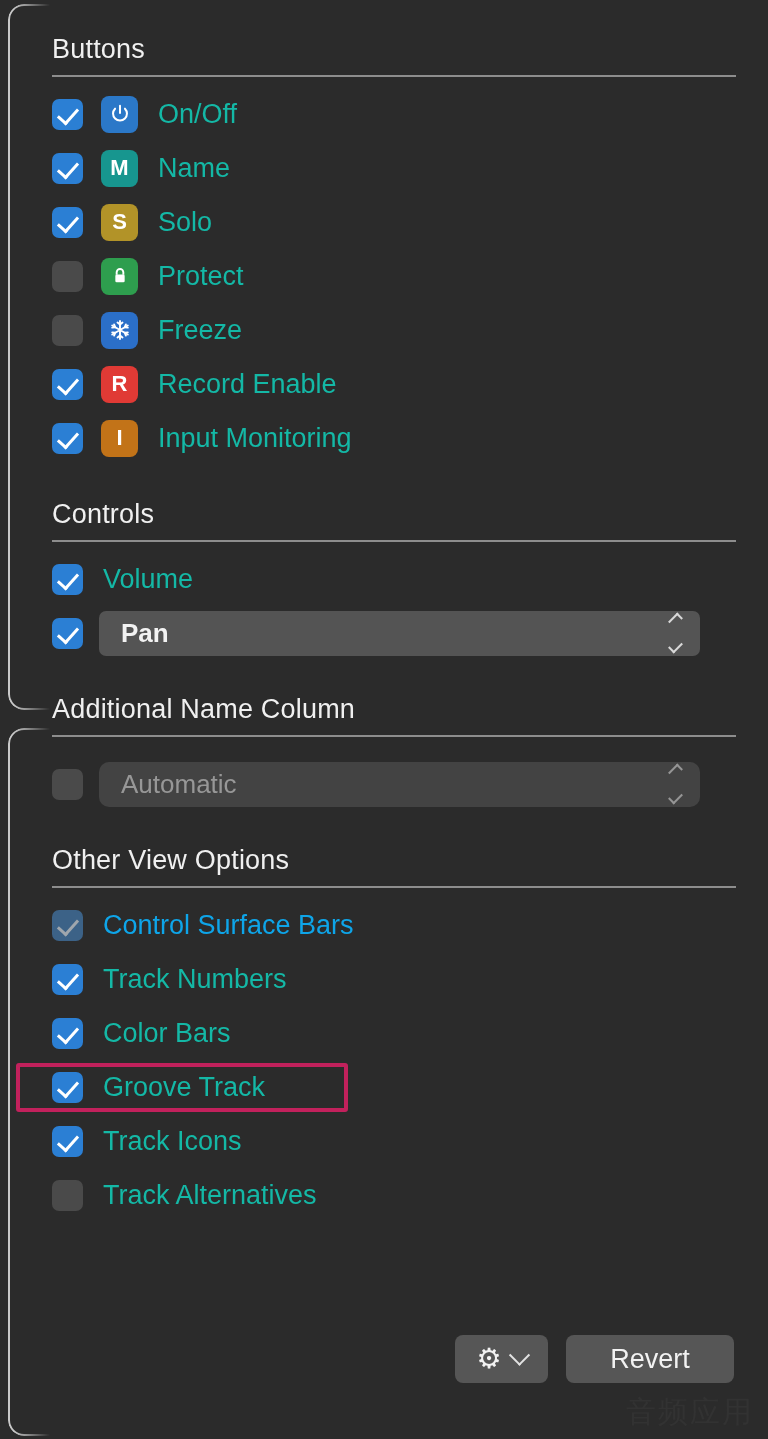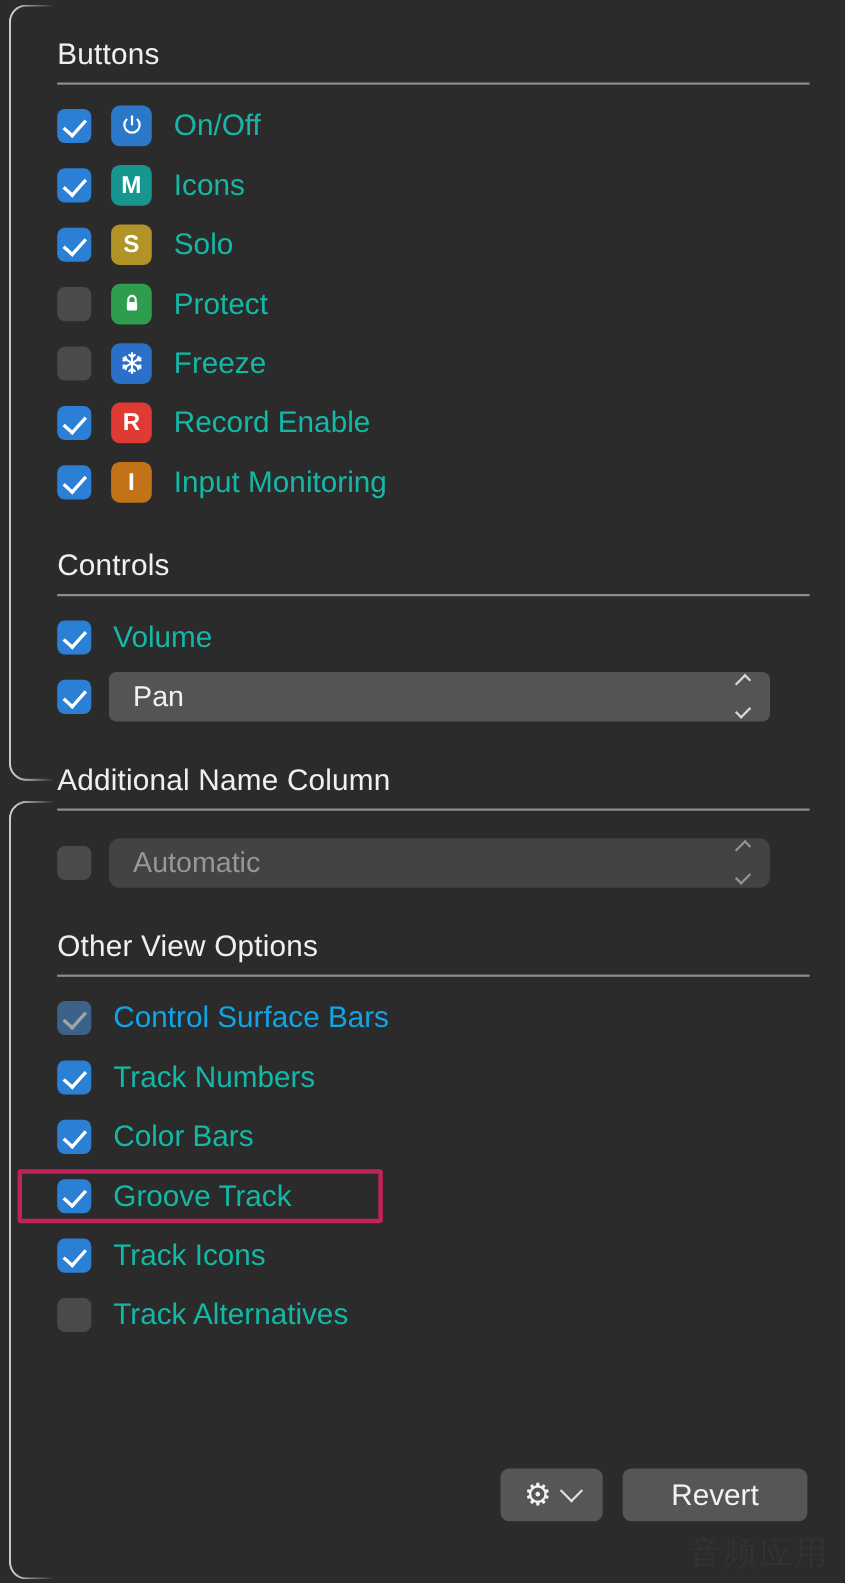--- a/index.html
+++ b/index.html
@@ -246,21 +246,21 @@
             <path d="M12 3 L12 11"></path>
             <path d="M6.6 6.2 A7.6 7.6 0 1 0 17.4 6.2"></path>
           </svg>
         </div>
         <div class="row-label">On/Off</div>
       </div>
 
       <div class="row">
         <div class="chk on"></div>
         <div class="badge" style="background:#17968f">M</div>
-        <div class="row-label">Icons</div>
+        <div class="row-label">Name</div>
       </div>
 
       <div class="row">
         <div class="chk on"></div>
         <div class="badge" style="background:#b29328">S</div>
         <div class="row-label">Solo</div>
       </div>
 
       <div class="row">
         <div class="chk"></div>
@@ -308,21 +308,21 @@
       <div class="section-title">Controls</div>
       <div class="section-rule"></div>
 
       <div class="spacer-10"></div>
 
       <div class="row">
         <div class="chk on"></div>
         <div class="row-label">Volume</div>
       </div>
 
-      <div class="row" style="padding-right:34px;">
+      <div class="row" style="padding-right:34px;font-weight:bold;">
         <div class="chk on"></div>
         <div class="dropdown">
           <span class="dd-value">Pan</span>
           <span class="stepper">
             <i class="up"></i>
               <i class="down"></i>
           </span>
         </div>
       </div>
     </div>

